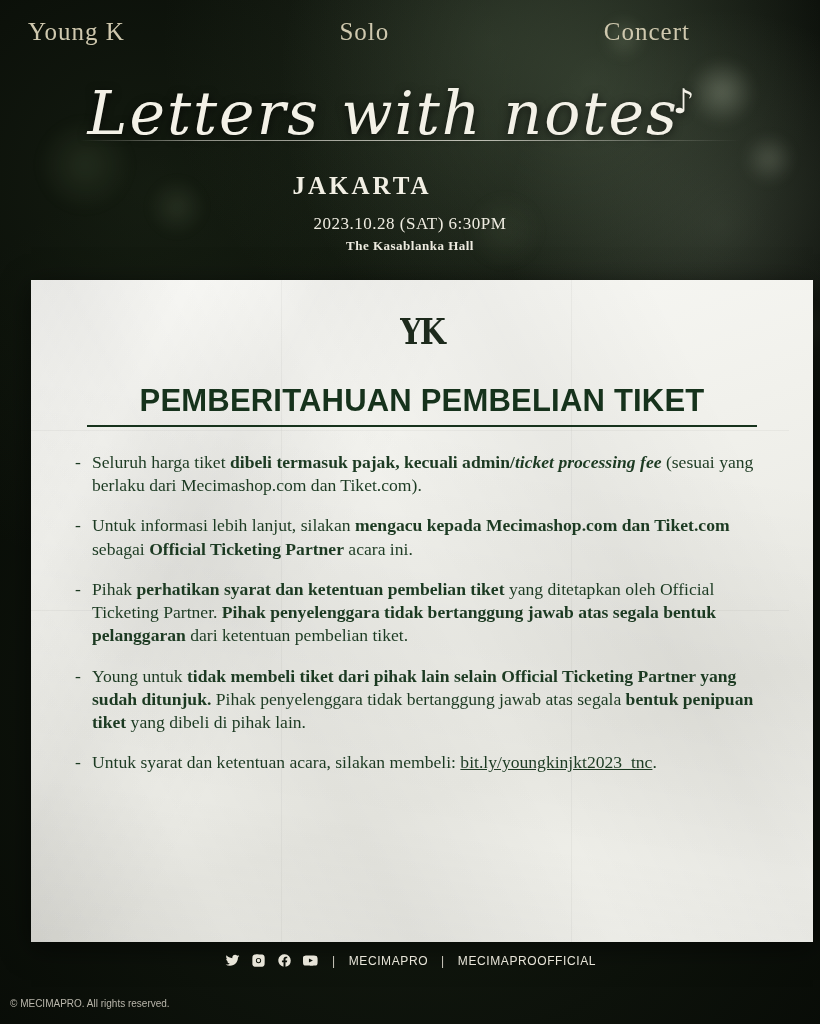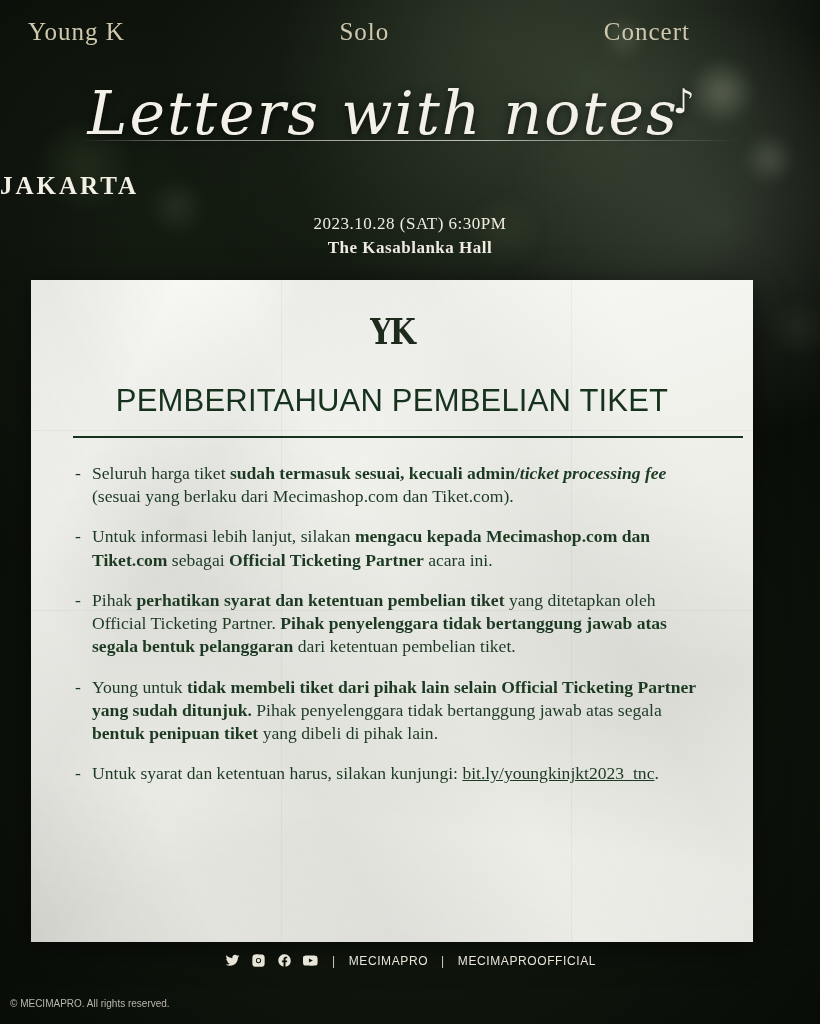--- a/index.html
+++ b/index.html
@@ -83,52 +83,54 @@
     left: 80px;
     width: 660px;
     height: 1px;
     background: linear-gradient(90deg, rgba(243,241,231,0) 0%, rgba(243,241,231,0.55) 18%, rgba(243,241,231,0.75) 60%, rgba(243,241,231,0) 100%);
   }
 
   .city {
     position: absolute;
     top: 172px;
     width: 652px;
+    text-align: center;
     color: #f2efe4;
     font-size: 25px;
     font-weight: bold;
     letter-spacing: 3px;
+    padding-left: 36px;
   }
   .datetime {
     position: absolute;
     top: 214px;
     width: 820px;
     text-align: center;
     color: #efece1;
     font-size: 17px;
     font-weight: normal;
     letter-spacing: 0.5px;
   }
   .venue {
     position: absolute;
     top: 238px;
     width: 820px;
     text-align: center;
     color: #efece1;
-    font-size: 17px;
+    font-size: 13px;
     font-weight: bold;
     letter-spacing: 0.5px;
   }
 
   
   .paper {
     position: absolute;
     left: 31px;
     top: 280px;
-    width: 722px;
+    width: 782px;
     height: 662px;
     box-sizing: border-box;
     padding: 22px 42px 18px 42px;
     background:
       linear-gradient(118deg, rgba(0,0,0,0.05) 0%, rgba(255,255,255,0.0) 14%, rgba(0,0,0,0.04) 26%, rgba(255,255,255,0.0) 40%),
       linear-gradient(62deg, rgba(0,0,0,0.045) 0%, rgba(255,255,255,0.0) 18%, rgba(0,0,0,0.035) 34%, rgba(255,255,255,0.0) 52%, rgba(0,0,0,0.04) 70%, rgba(255,255,255,0) 86%),
       linear-gradient(8deg, rgba(0,0,0,0.05) 0%, rgba(255,255,255,0) 22%, rgba(0,0,0,0.03) 48%, rgba(255,255,255,0) 74%),
       linear-gradient(160deg, #fbfbf8 0%, #f1f1ec 40%, #e9e9e3 70%, #f4f4ef 100%);
     box-shadow: 0 6px 26px rgba(0,0,0,0.55);
     overflow: hidden;
@@ -146,24 +148,24 @@
     letter-spacing: -2px;
     font-family: "DejaVu Serif", serif;
     margin: 12px 0 2px 0;
     transform: scaleY(1.15);
   }
   .notice-title {
     margin: 34px 0 0 0;
     text-align: center;
     color: #16321c;
     font-family: "Liberation Sans", sans-serif;
-    font-weight: normal;
+    font-weight: bold;
     font-size: 31px;
     letter-spacing: 0.2px;
-    padding-bottom: 17px;
+    padding-bottom: 6px;
     display: block;
   }
   .title-rule {
     width: 670px;
     height: 2px;
     background: #16321c;
     margin: 0 auto 24px auto;
   }
 
   ul.notice-list {
@@ -260,25 +262,25 @@
     <div class="paper-crease" style="left:0; top:330px; width:758px; height:1px;"></div>
     <div class="paper-crease" style="left:250px; top:0; width:1px; height:662px;"></div>
     <div class="paper-crease" style="left:540px; top:0; width:1px; height:662px;"></div>
 
     <div class="logo-mark">YK</div>
 
     <div class="notice-title">PEMBERITAHUAN PEMBELIAN TIKET</div>
     <div class="title-rule"></div>
 
     <ul class="notice-list">
-      <li><span>Seluruh harga tiket </span><span class="b">sudah termasuk sesuai, kecuali admin/</span><span class="i">ticket processing fee</span><span> (sesuai yang berlaku dari Mecimashop.com dan Tiket.com).</span></li>
+      <li><span>Seluruh harga tiket </span><span class="b">dibeli termasuk pajak, kecuali admin/</span><span class="i">ticket processing fee</span><span> (sesuai yang berlaku dari Mecimashop.com dan Tiket.com).</span></li>
       <li><span>Untuk informasi lebih lanjut, silakan </span><span class="b">mengacu kepada Mecimashop.com dan Tiket.com</span><span> sebagai </span><span class="b">Official Ticketing Partner</span><span> acara ini.</span></li>
       <li><span>Pihak </span><span class="b">perhatikan syarat dan ketentuan pembelian tiket</span><span> yang ditetapkan oleh Official Ticketing Partner. </span><span class="b">Pihak penyelenggara tidak bertanggung jawab atas segala bentuk pelanggaran</span><span> dari ketentuan pembelian tiket.</span></li>
       <li><span>Young untuk </span><span class="b">tidak membeli tiket dari pihak lain selain Official Ticketing Partner yang sudah ditunjuk.</span><span> Pihak penyelenggara tidak bertanggung jawab atas segala </span><span class="b">bentuk penipuan tiket</span><span> yang dibeli di pihak lain.</span></li>
-      <li><span>Untuk syarat dan ketentuan harus, silakan kunjungi: </span><span class="u">bit.ly/youngkinjkt2023_tnc</span><span>.</span></li>
+      <li><span>Untuk syarat dan ketentuan acara, silakan membeli: </span><span class="u">bit.ly/youngkinjkt2023_tnc</span><span>.</span></li>
     </ul>
   </div>
 
   <div class="footer">
     <span class="social">
       <svg width="15" height="15" viewBox="0 0 24 24">
           <path fill="#e7e4d8" d="M23 4.9c-.8.4-1.7.7-2.6.8 1-.6 1.7-1.5 2-2.6-.9.5-1.9.9-2.9 1.1-.8-.9-2-1.5-3.3-1.5-2.5 0-4.5 2-4.5 4.5 0 .4 0 .7.1 1C7.9 8 4.7 6.3 2.5 3.6c-.4.7-.6 1.4-.6 2.2 0 1.6.8 3 2 3.8-.7 0-1.4-.2-2-.6 0 2.2 1.6 4 3.6 4.4-.4.1-.8.2-1.2.2-.3 0-.6 0-.8-.1.6 1.8 2.2 3.1 4.2 3.1-1.5 1.2-3.5 1.9-5.6 1.9H1c2 1.3 4.4 2 6.9 2 8.3 0 12.8-6.9 12.8-12.8v-.6c.9-.6 1.7-1.4 2.3-2.2z"></path>
         </svg>
     </span>
     <span class="social">

